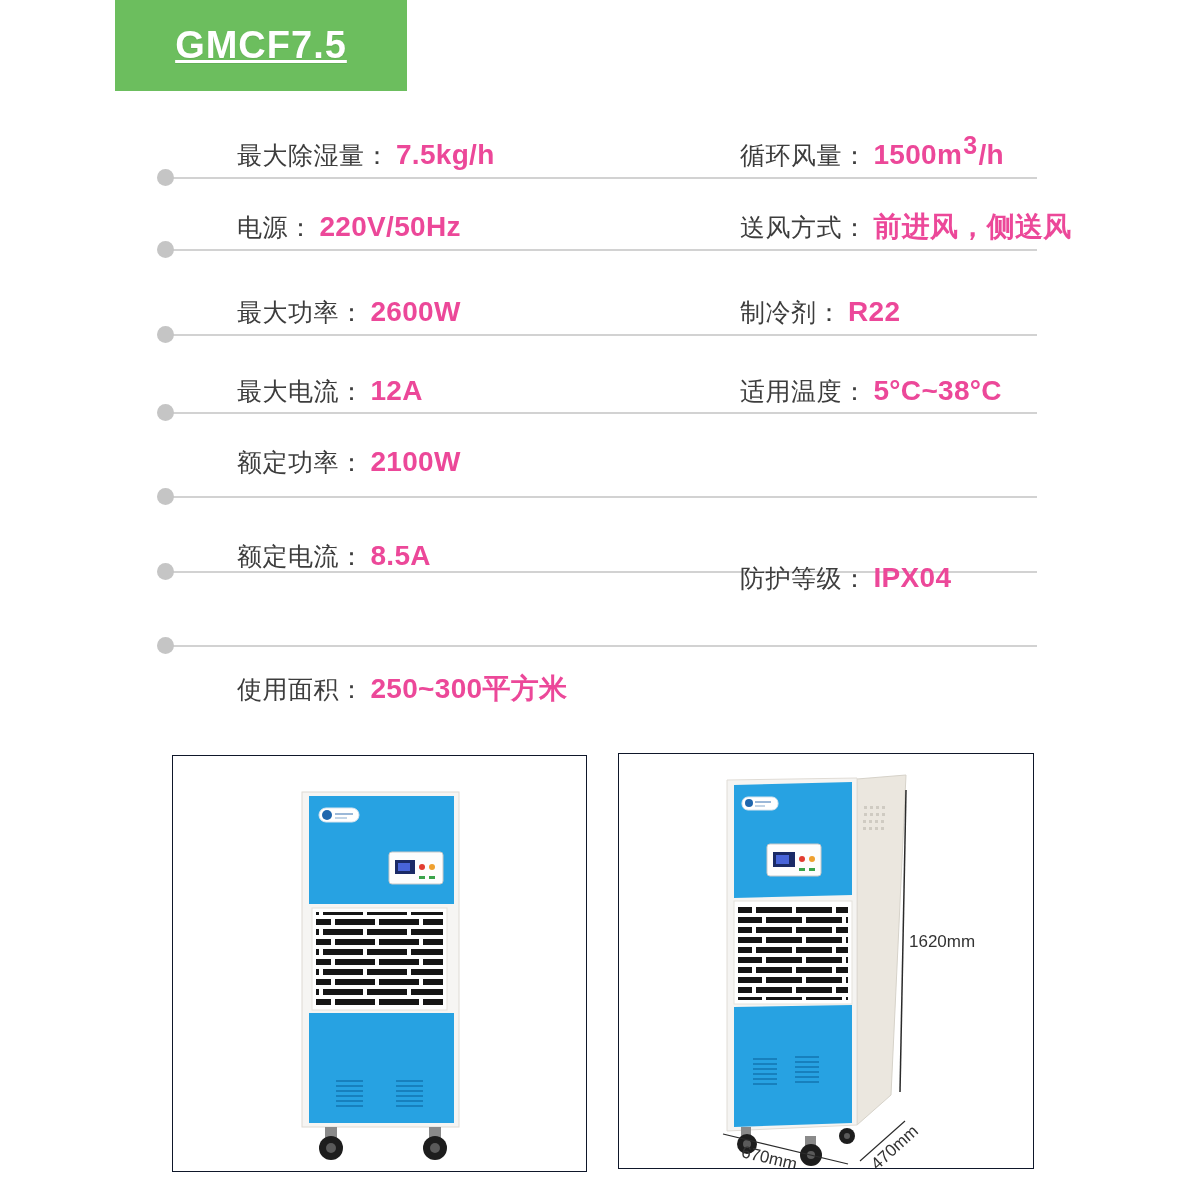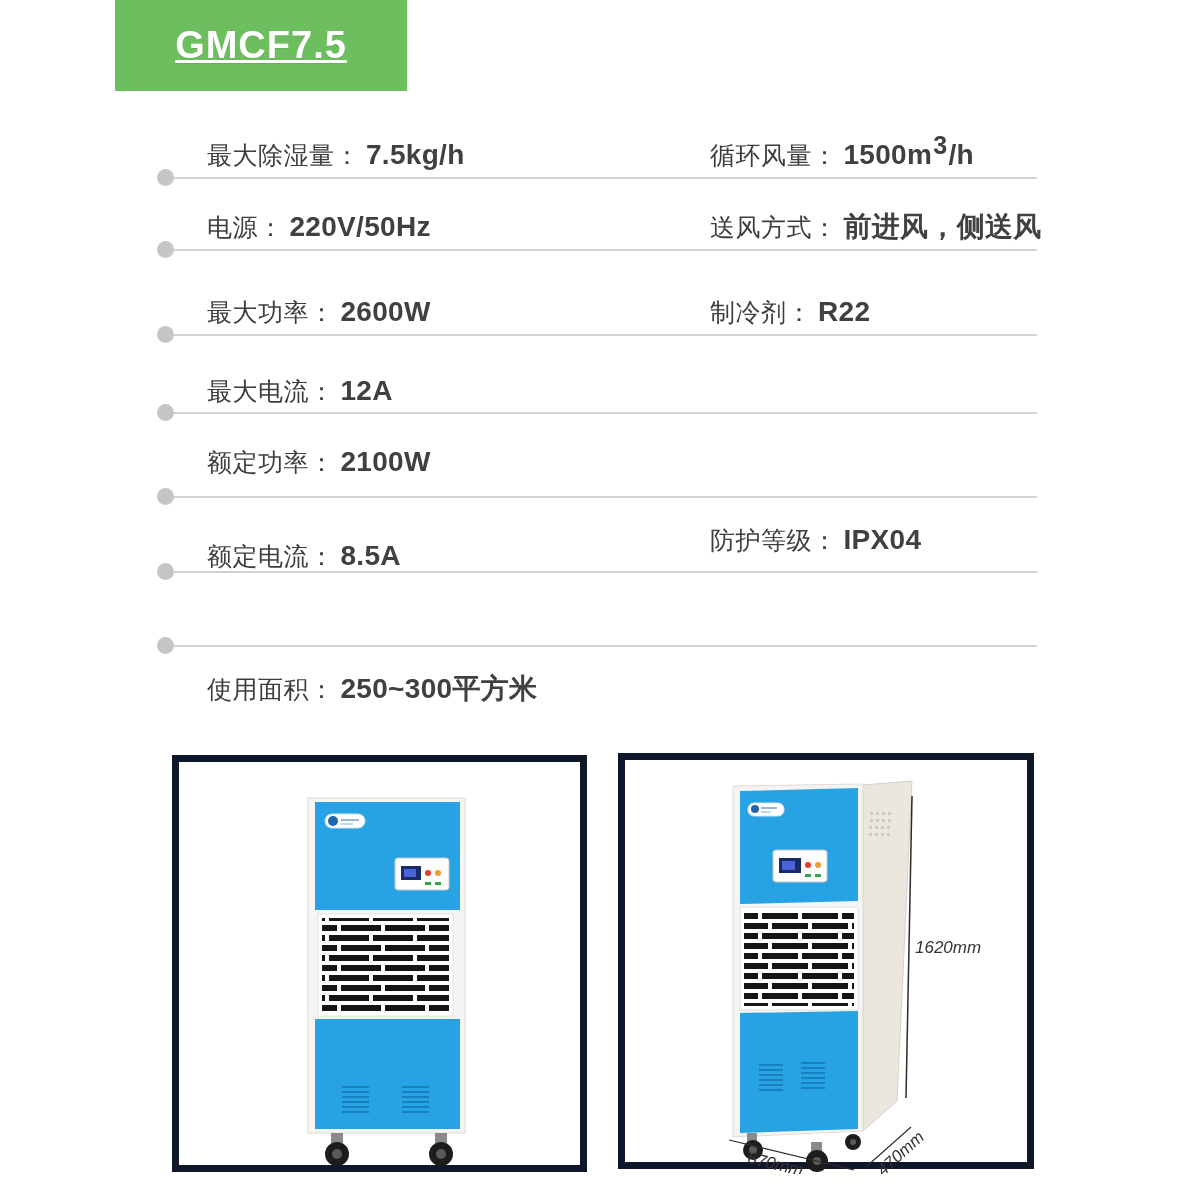--- a/index.html
+++ b/index.html
@@ -19,27 +19,27 @@
     text-decoration:underline;
   }
   
   .divider { position:absolute; left:165px; width:872px; height:2px; background:#d2d2d2; }
   .dot { position:absolute; left:157px; width:17px; height:17px; border-radius:50%; background:#c5c5c5; }
   .y1{top:177px}.y2{top:249px}.y3{top:334px}.y4{top:412px}.y5{top:496px}.y6{top:571px}.y7{top:645px}
   .p1{top:169px}.p2{top:241px}.p3{top:326px}.p4{top:404px}.p5{top:488px}.p6{top:563px}.p7{top:637px}
   .cell { position:absolute; height:36px; line-height:36px; white-space:nowrap; }
   .cl { left:207px; } .cr { left:710px; }
   .t1{top:137px}.t2{top:209px}.t3{top:294px}.t4{top:373px}
-  .t5l{top:444px}.t6l{top:538px}.t5r{top:454px}.t6r{top:522px}
+  .t5l{top:444px}.t6l{top:538px}.t5r{top:454px}.t6r{top:560px}
   .t7{top:601px}.t8{top:671px}
-  .lbl { font-size:25px; color:#3d3d3d; letter-spacing:0.5px; }
-  .val { font-size:28px; font-weight:700; color:#404040; margin-left:6px; letter-spacing:0.3px;margin-top:8px; }
+  .lbl { font-size:25px; color:#3d3d3d; letter-spacing:0.5px;margin-left:30px; }
+  .val { font-size:28px; font-weight:700; color:#ec4899; margin-left:6px; letter-spacing:0.3px;margin-top:8px; }
   .sup { font-size:25px; font-weight:700; position:relative; top:-10px; margin:0 1px; }
   
-  .imgbox { position:absolute; background:#ffffff; border:7px solid #0f172a;font-style:italic; }
+  .imgbox { position:absolute; background:#ffffff; border:1px solid #0f172a; }
   .imgbox svg { display:block; }
   .box-front { left:172px; top:755px; width:415px; height:417px; }
   .box-persp { left:618px; top:753px; width:416px; height:416px; }
   .dimtext { font-size:17px; fill:#333333; font-family:"Liberation Sans","DejaVu Sans",sans-serif; }
 </style>
 </head>
 <body>
 
 <div class="page">
 
@@ -85,20 +85,23 @@
   </div>
 
   <div class="cell cr t1">
     <span class="lbl">循环风量：</span><span class="val"><span>1500m</span><span class="sup">3</span><span>/h</span></span>
   </div>
   <div class="cell cr t2">
     <span class="lbl">送风方式：</span><span class="val">前进风，侧送风</span>
   </div>
   <div class="cell cr t3">
     <span class="lbl">制冷剂：</span><span class="val">R22</span>
+  </div>
+  <div class="cell cr t4">
+    <span class="lbl">适用温度：</span><span class="val">5°C~38°C</span>
   </div>
   <div class="cell cr t6r">
     <span class="lbl">防护等级：</span><span class="val">IPX04</span>
   </div>
 
   <div class="imgbox box-front">
     <svg width="413" height="415" viewBox="0 0 413 415">
       <defs>
         <pattern id="grilleA" width="44" height="20" patternUnits="userSpaceOnUse">
           <rect x="0" y="3" width="26" height="6" fill="#151515"></rect>

